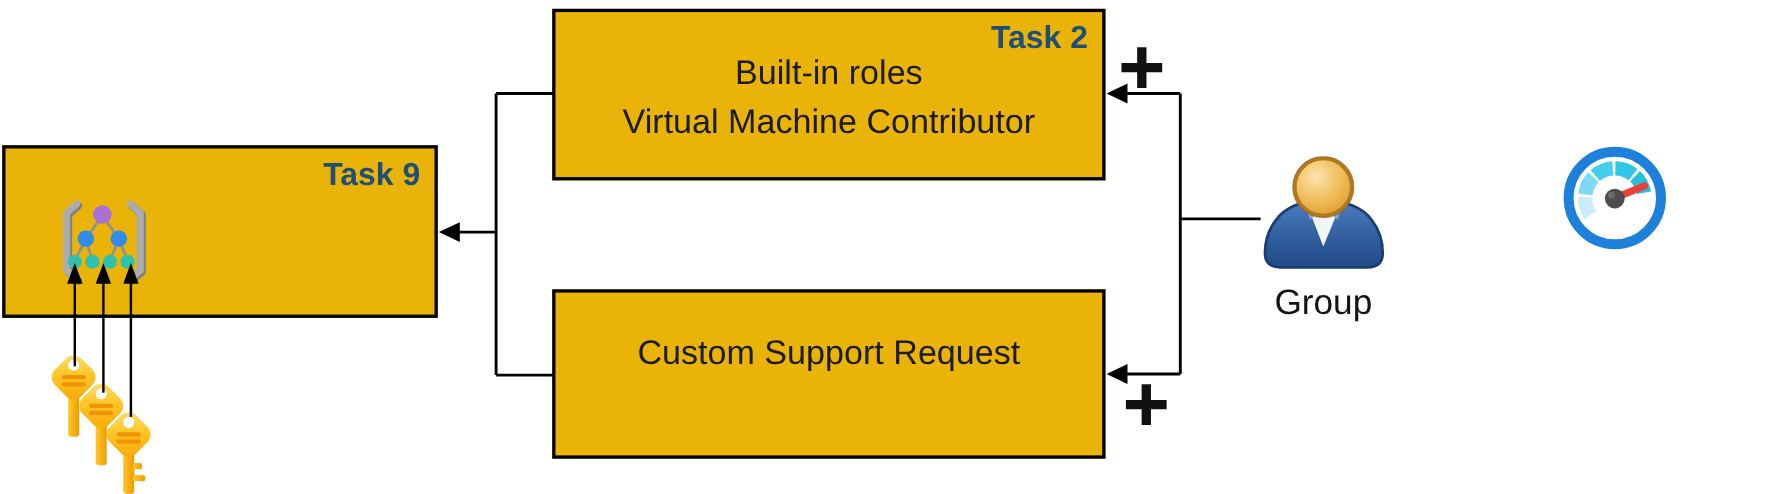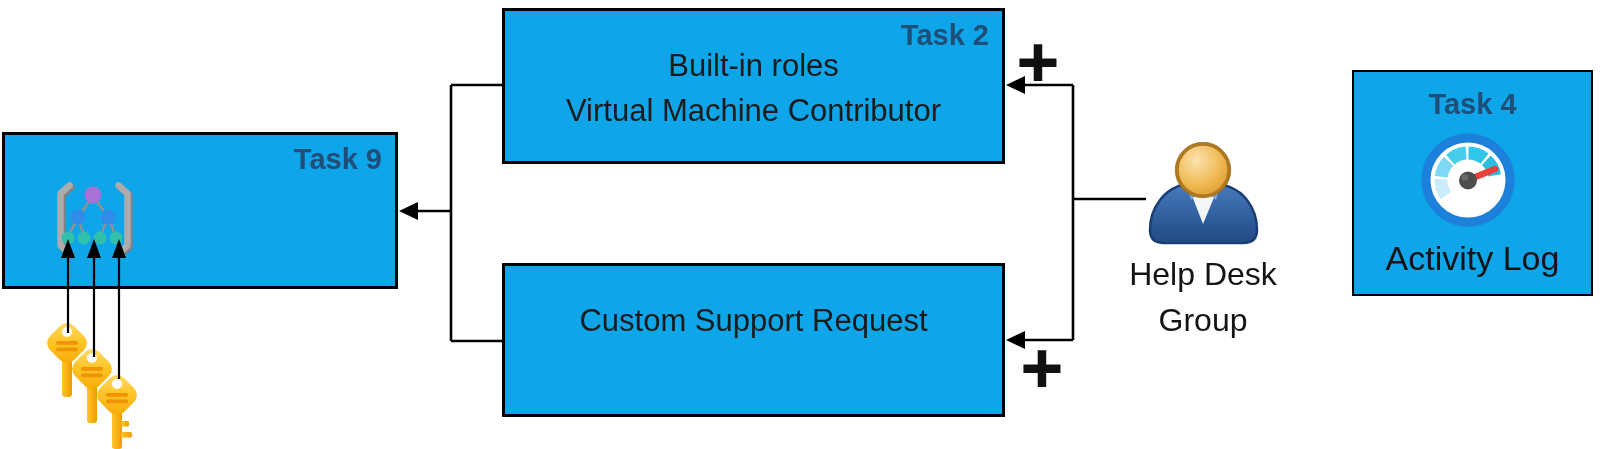--- a/index.html
+++ b/index.html
@@ -1,21 +1,21 @@
 <!DOCTYPE html>
 <html><head>
 <meta charset="utf-8">
 <style>
   html,body{margin:0;padding:0;background:#fff;}
   #canvas{
     position:relative;width:1606px;height:449px;background:#FFFFFF;
     font-family:"Liberation Sans","DejaVu Sans",sans-serif;overflow:hidden;
   }
   .tbox{
-    position:absolute;background:#0ea5e9;border:3px solid #000;box-sizing:border-box;
+    position:absolute;background:#eab308;border:3px solid #000;box-sizing:border-box;
   }
   #task1{left:2px;top:132px;width:396px;height:157px;}
   #task2{left:502px;top:8px;width:503px;height:156px;}
   #task3{left:502px;top:263px;width:503px;height:154px;}
   #task4{left:1352px;top:70px;width:241px;height:226px;border-width:2px;}
   .task-label{
     position:absolute;top:8px;right:13px;color:#1F4E79;font-weight:bold;font-size:29px;
     white-space:nowrap;
   }
   #task4 .task-label{right:auto;left:0;width:100%;text-align:center;top:16px;}
@@ -85,24 +85,20 @@
       <span>Virtual Machine Contributor</span>
     </div>
   </div>
 
   <div class="tbox" id="task3">
     <div class="box-lines">
       <span>Custom Support Request</span>
     </div>
   </div>
 
-  <div class="tbox" id="task4">
-    <span class="task-label">Task 4</span>
-    <div id="task4-caption">Activity Log</div>
-  </div>
 
   <svg class="abs" style="left:1420px;top:132px;" width="96" height="96" viewBox="0 0 96 96">
     <circle cx="48" cy="48" r="42" fill="#FFFFFF" stroke="#1D80DB" stroke-width="9"></circle>
     <g fill="none" stroke-width="13">
       <path d="M25.9,63.5 A27,27 0 0 1 21,47.1" stroke="#CBEDFB"></path>
       <path d="M21.2,44.7 A27,27 0 0 1 28.6,29.2" stroke="#7FD9F4"></path>
       <path d="M30.3,27.6 A27,27 0 0 1 46.1,21.1" stroke="#45CDEE"></path>
       <path d="M48.5,21.0 A27,27 0 0 1 64.6,26.7" stroke="#2FC6E8"></path>
       <path d="M66.4,28.3 A27,27 0 0 1 74.6,43.3" stroke="#29BFDC"></path>
     </g>
@@ -126,21 +122,20 @@
     </defs>
     <path d="M62,40 C42,40 27,47 19,58 C12,67 9,76 9,88 C9,97 14,101 23,101 L102,101 C111,101 116,97 116,88 C116,76 113,67 106,58 C98,47 82,40 62,40 Z" fill="url(#bodyGrad)" stroke="#1A3E73" stroke-width="2.5"></path>
     <path d="M46,41 L62,82 L79,41 Z" fill="#F2F6FA"></path>
     <path d="M45,41 L59,49 L50,58 Z" fill="#7FA8D6"></path>
     <path d="M80,41 L66,49 L75,58 Z" fill="#7FA8D6"></path>
     <circle cx="62" cy="28" r="26" fill="url(#headGrad)" stroke="#B0791F" stroke-width="3.5"></circle>
     <circle cx="62" cy="28" r="27.8" fill="none" stroke="#8A5E14" stroke-width="1" opacity="0.6"></circle>
   </svg>
 
   <div id="actor-label">
-    <span>Help Desk</span>
     <span>Group</span>
   </div>
 
   <svg class="abs" style="left:40px;top:318px;" width="100" height="131" viewBox="0 0 100 131">
     <defs>
       <linearGradient id="goldHead" x1="0" y1="0" x2="1" y2="1">
         <stop offset="0" stop-color="#FFE07A"></stop>
           <stop offset="0.45" stop-color="#FFC629"></stop>
           <stop offset="1" stop-color="#F7A600"></stop>
       </linearGradient>

